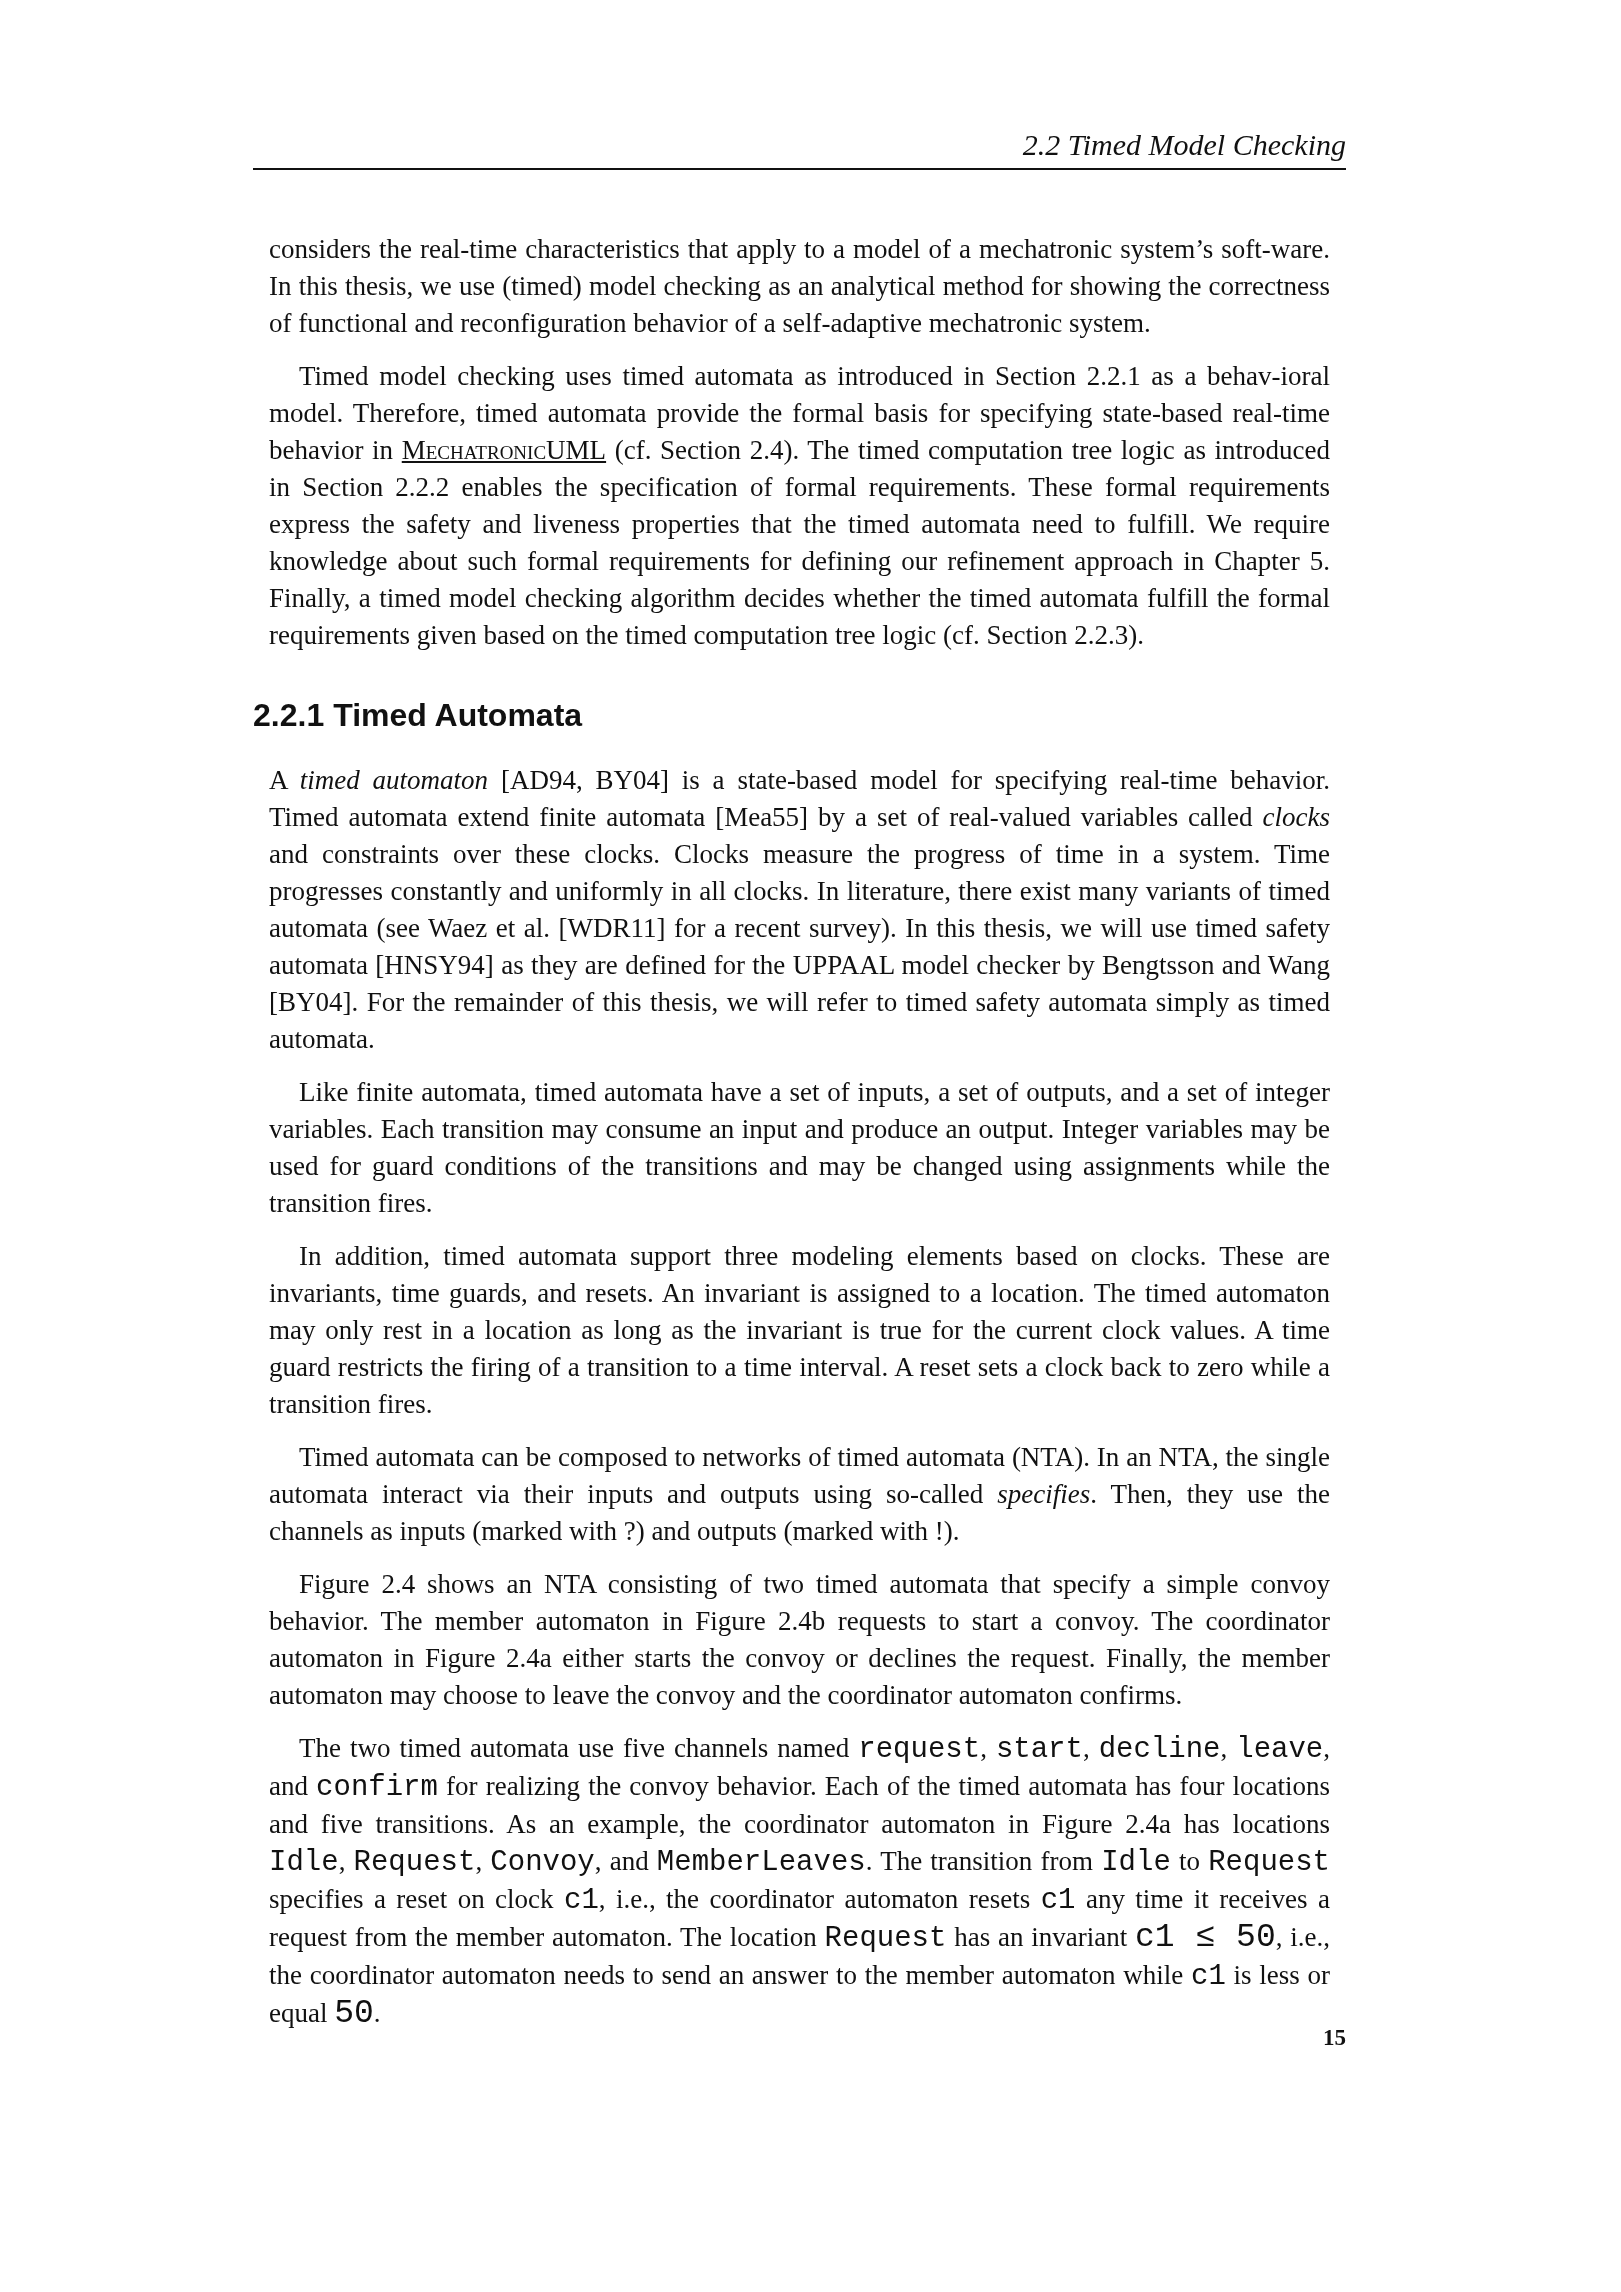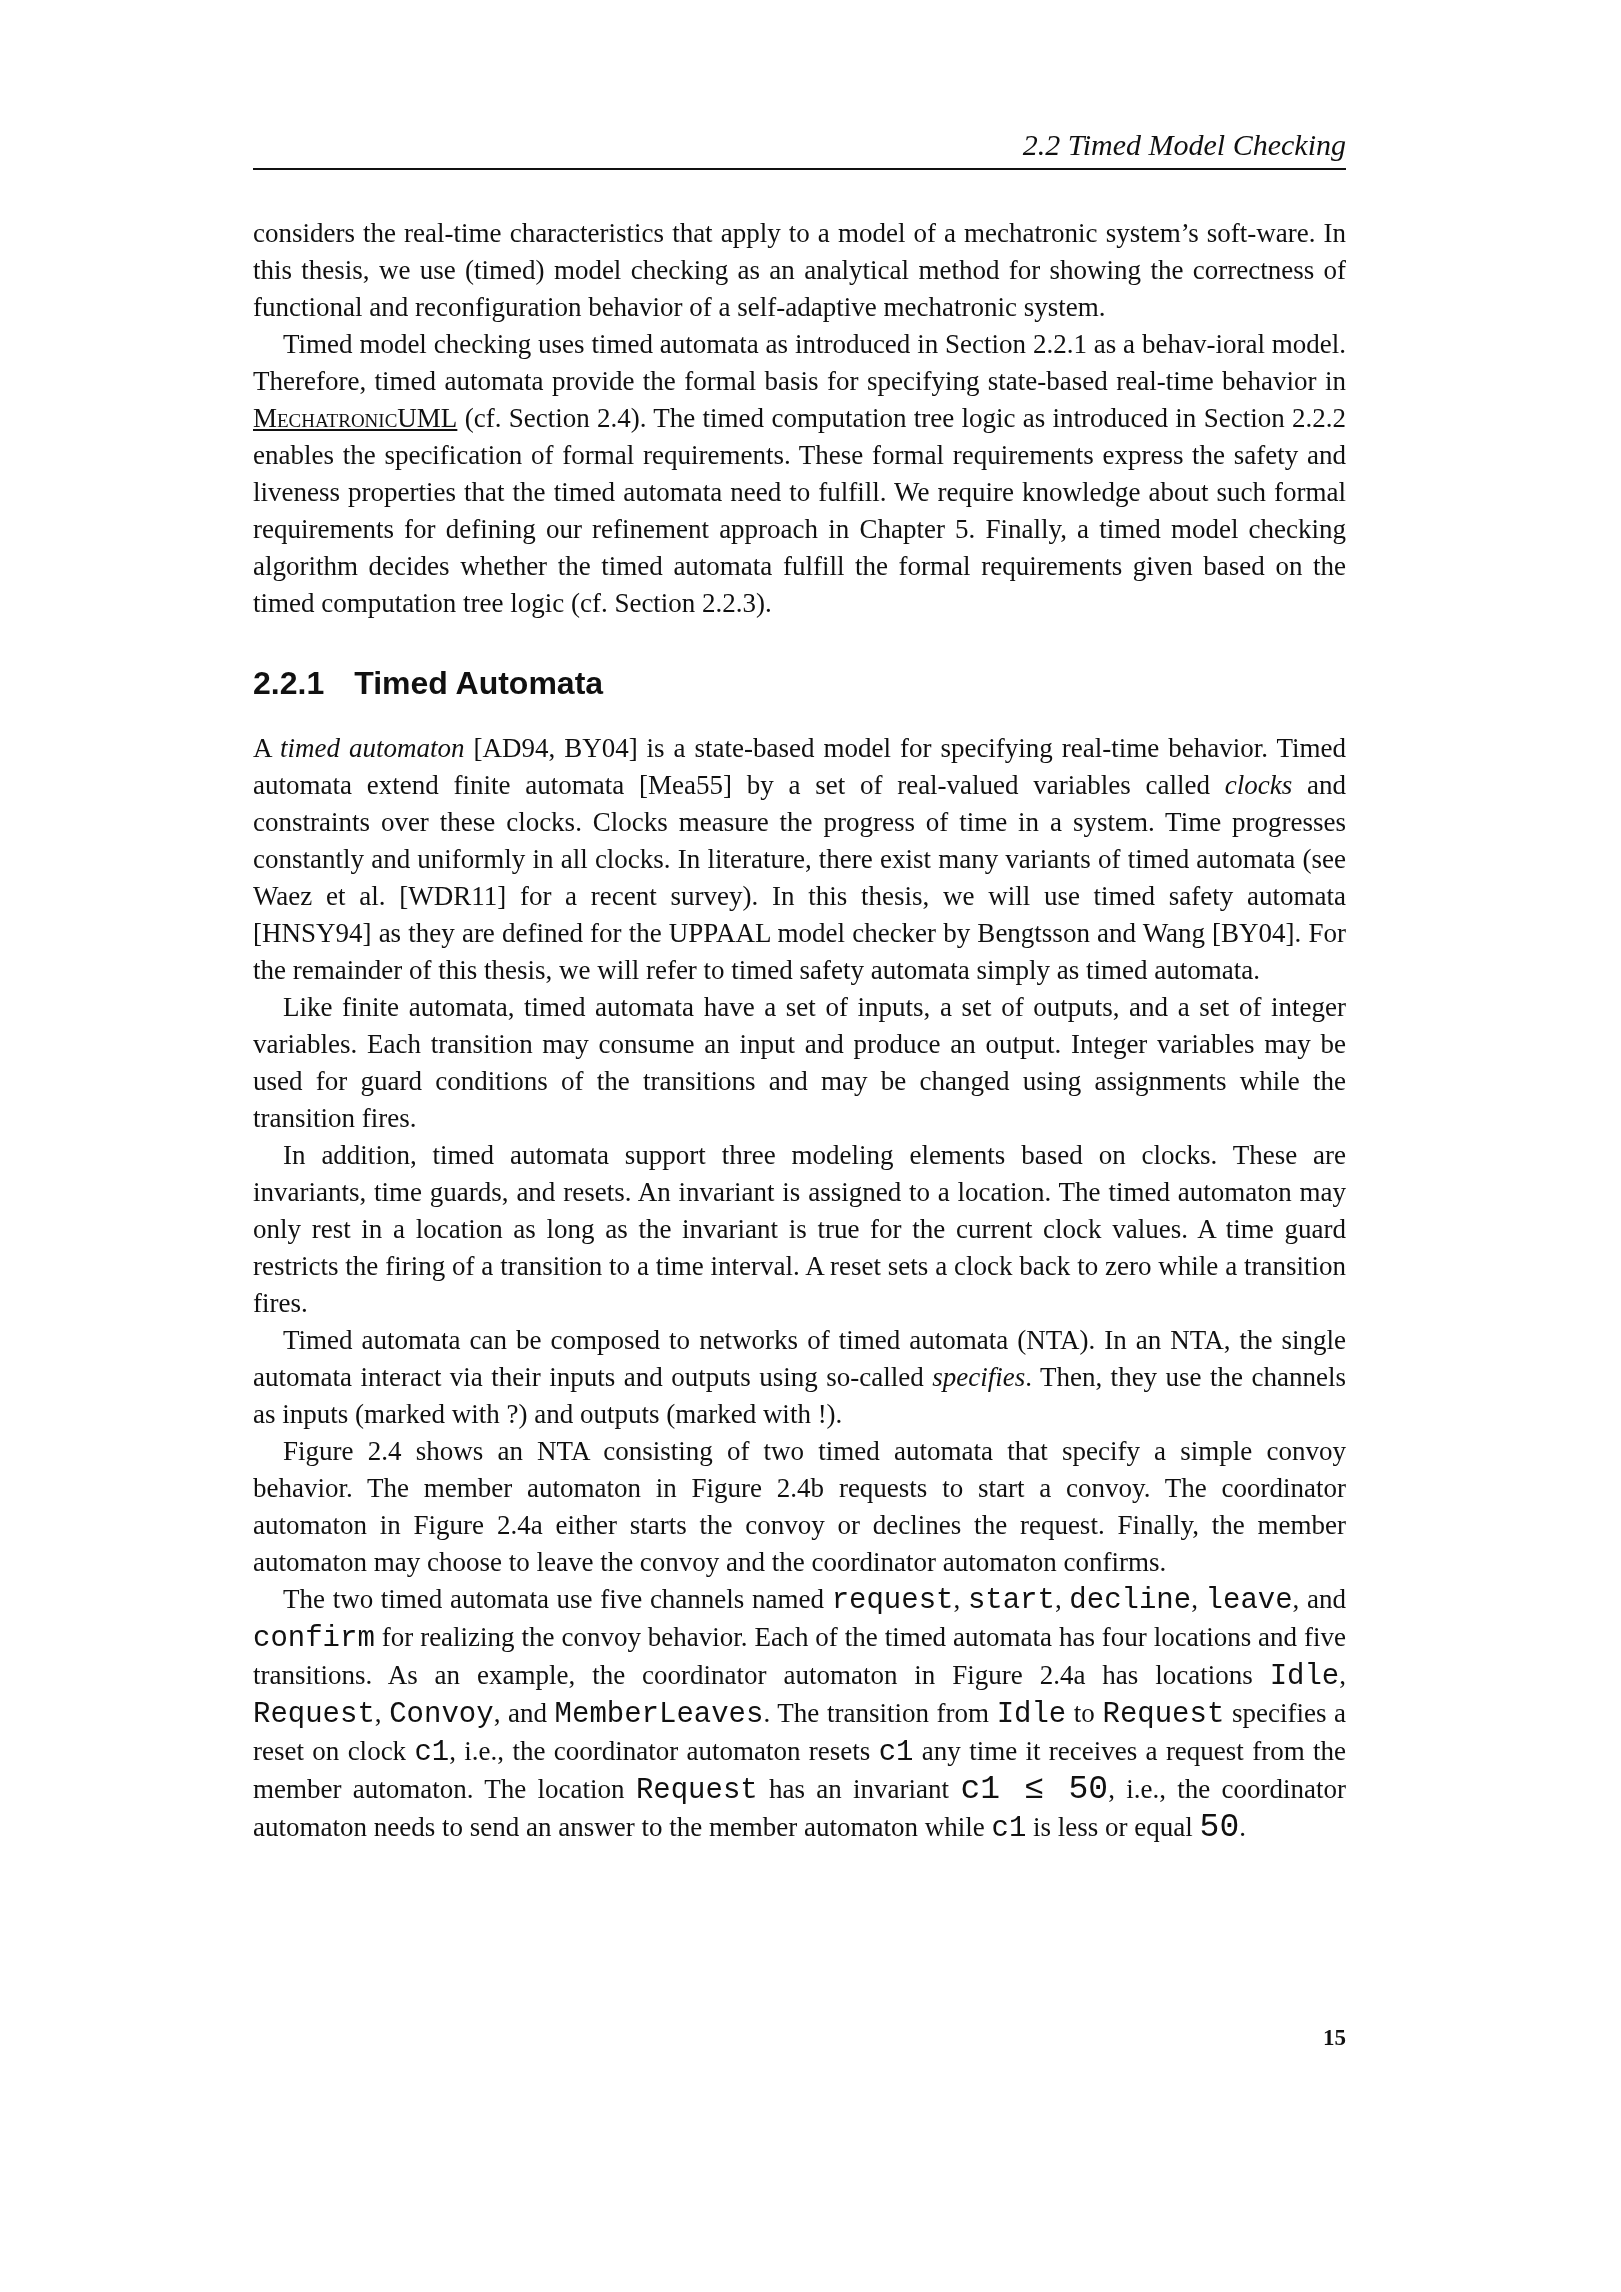--- a/index.html
+++ b/index.html
@@ -15,31 +15,31 @@
   }
   .head-rule {
     position: absolute; left: 253px; width: 1093px; top: 152px;
     height: 0; border-top: 2px solid #111111;
   }
   .content {
     position: absolute; left: 253px; width: 1093px; top: 199px;
     font-size: 27px; line-height: 37px; text-align: justify;
     hyphens: manual;
   }
-  .content p { margin: 0; }
+  .content p { margin: 16px; }
   .content p.indent { text-indent: 30px; }
   .sc { font-variant: small-caps; text-decoration: underline; }
   .sf { font-family: Liberation Mono, monospace; font-size: 29px; }
   .it { font-style: italic; }
   .math { font-family: Liberation Mono, monospace; font-size: 33px; }
   .subsection {
     font-family: "Liberation Sans", "DejaVu Sans", sans-serif; font-weight: bold;
     font-size: 32px; line-height: 39px; margin: 42px 0 27.4px 0; text-align: left;
   }
-  .subsection .num { margin-right: 30px; }
+  .subsection .num { margin-right: 9px; }
   .page-number {
     position: absolute; left: 1235px; width: 111px; top: 2003px;
     text-align: right; font-weight: bold; font-size: 23px; line-height: 37px;
   }
 </style>
 </head>
 <body>
 
 <div class="page">
   <div class="running-head">2.2 Timed Model Checking</div>

